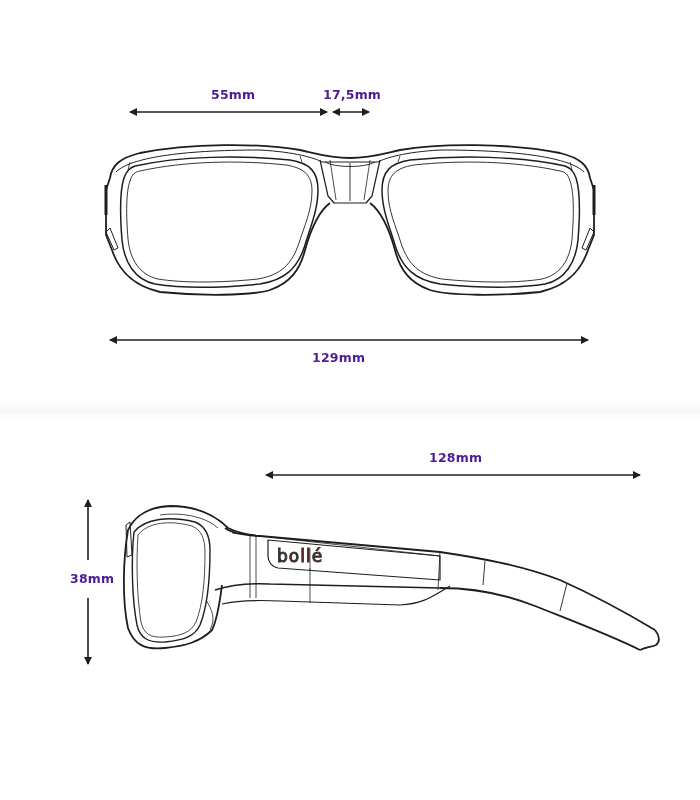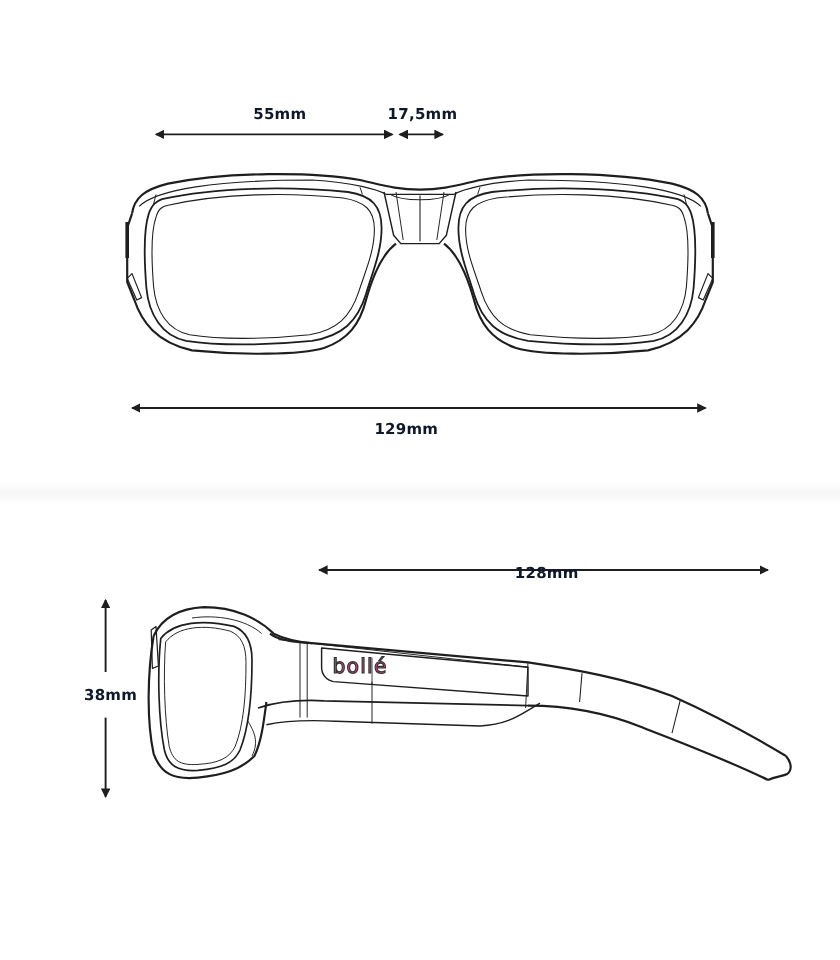--- a/index.html
+++ b/index.html
@@ -1,21 +1,21 @@
 <!DOCTYPE html>
 <html><head>
   <meta charset="utf-8">
   <style>
     html, body { margin: 0; padding: 0; background: #ffffff; }
     body { width: 700px; height: 800px; position: relative; overflow: hidden;
            font-family: "DejaVu Sans", "Liberation Sans", sans-serif; }
     .stage { position: absolute; left: 0; top: 0; width: 700px; height: 800px; }
     .band { position: absolute; left: 0; width: 700px; height: 18px; top: 402px;
             background: linear-gradient(#ffffff, #f6f6f6 50%, #ffffff); }
-    .dim-label { position: absolute; font-size: 12.5px; font-weight: bold; color: #0f172a;
+    .dim-label { position: absolute; font-size: 12.5px; font-weight: bold; color: #4c1d95;
                  white-space: nowrap; letter-spacing: 0.2px; }
     svg { position: absolute; left: 0; top: 0; }
   </style>
 </head>
 <body>
 
 <div class="stage">
   <div class="band"></div>
 
   <svg width="700" height="800" viewBox="0 0 700 800">
@@ -105,18 +105,18 @@
       <line x1="310" y1="548" x2="310" y2="570" stroke-width="0.7"></line>
 
       <path d="M206,600 C212,610 216,618 210,630" stroke-width="0.8"></path>
       <path d="M160,515 C180,512 205,516 218,528" stroke-width="0.8"></path>
     </g>
   </svg>
 
   <div class="dim-label" style="left:211px; top:87px;">55mm</div>
   <div class="dim-label" style="left:323px; top:87px;">17,5mm</div>
   <div class="dim-label" style="left:312px; top:350px;">129mm</div>
-  <div class="dim-label" style="left:429px; top:470px;">128mm</div>
+  <div class="dim-label" style="left:429px; top:450px;">128mm</div>
   <div class="dim-label" style="left:70px; top:571px;">38mm</div>
 
-  <div style="position:absolute; left:277px; top:546px; font-size:17px; color:#ec4899; letter-spacing:1px;
+  <div style="position:absolute; left:277px; top:546px; font-size:17px; color:#7f1d1d; letter-spacing:1px;
               font-family:'DejaVu Sans', sans-serif; -webkit-text-stroke:1px #333333;">bollé</div>
 </div>
 
 </body></html>

